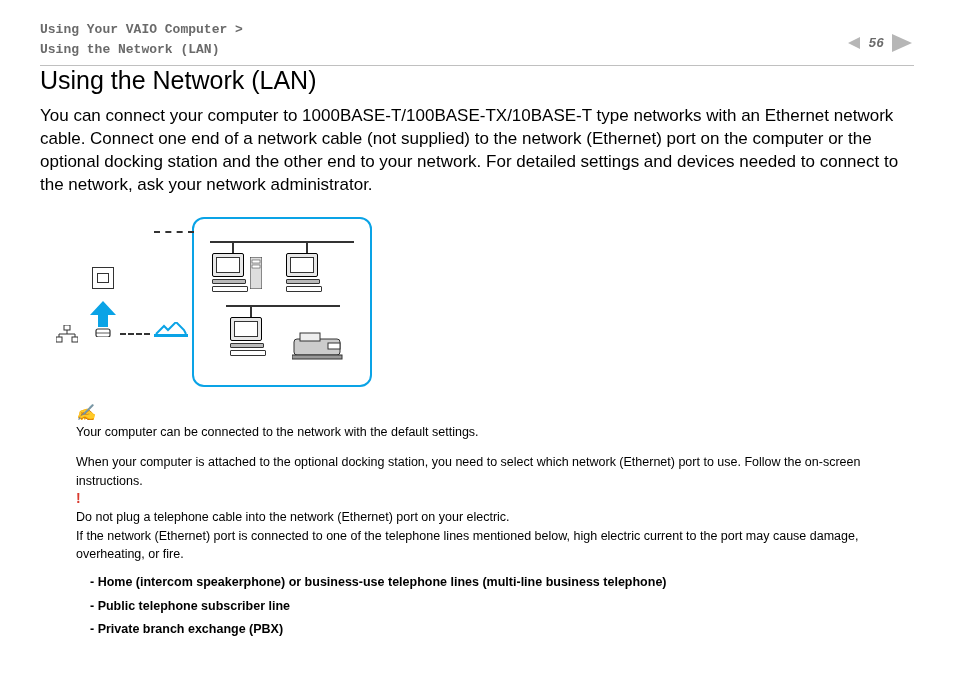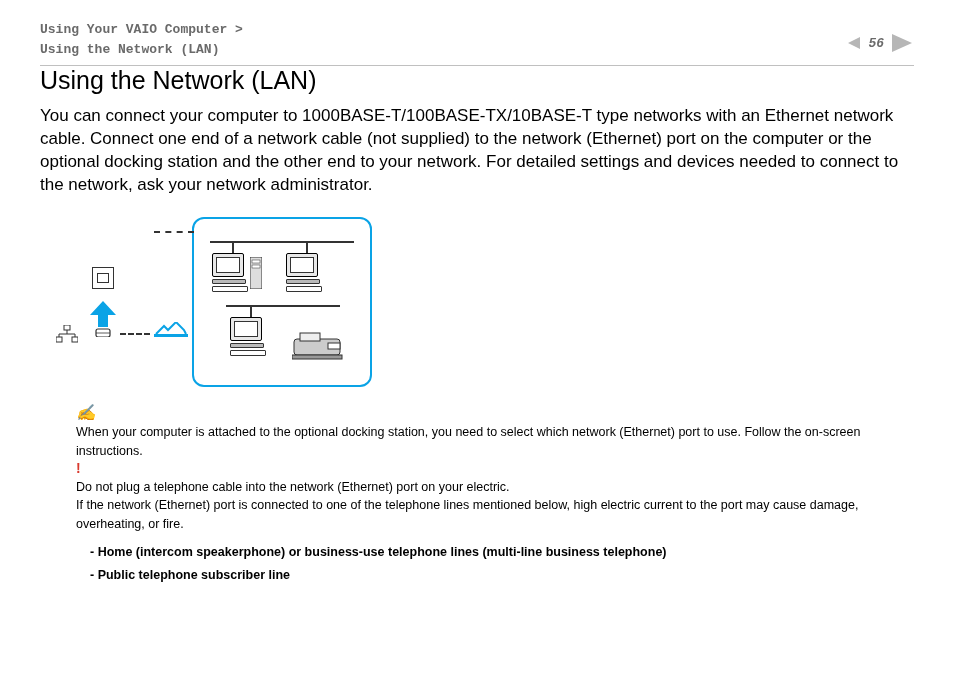--- a/index.html
+++ b/index.html
@@ -263,24 +263,26 @@
           <rect x="36" y="14" width="12" height="6" fill="#fff" stroke="#333"></rect>
           <rect x="0" y="26" width="50" height="4" fill="#999" stroke="#333"></rect>
         </svg>
       </span>
     </div>
   </div>
 </div>
 
 <div class="note-block">
   <div class="note-icon">✍</div>
+  <div class="note-text">Your computer can be connected to the network with the default settings.</div>
   <div class="note-text2">When your computer is attached to the optional docking station, you need to select which network (Ethernet) port to use. Follow the on-screen instructions.</div>
 
   <div class="warn-icon">!</div>
   <div class="warn-text">
     <span>Do not plug a telephone cable into the network (Ethernet) port on your electric.</span><br>
     <span>If the network (Ethernet) port is connected to one of the telephone lines mentioned below, high electric current to the port may cause damage, overheating, or fire.</span>
   </div>
   <div class="warn-list">
     <div>- Home (intercom speakerphone) or business-use telephone lines (multi-line business telephone)</div>
     <div>- Public telephone subscriber line</div>
+    <div>- Private branch exchange (PBX)</div>
   </div>
 </div>
 
 </body></html>

